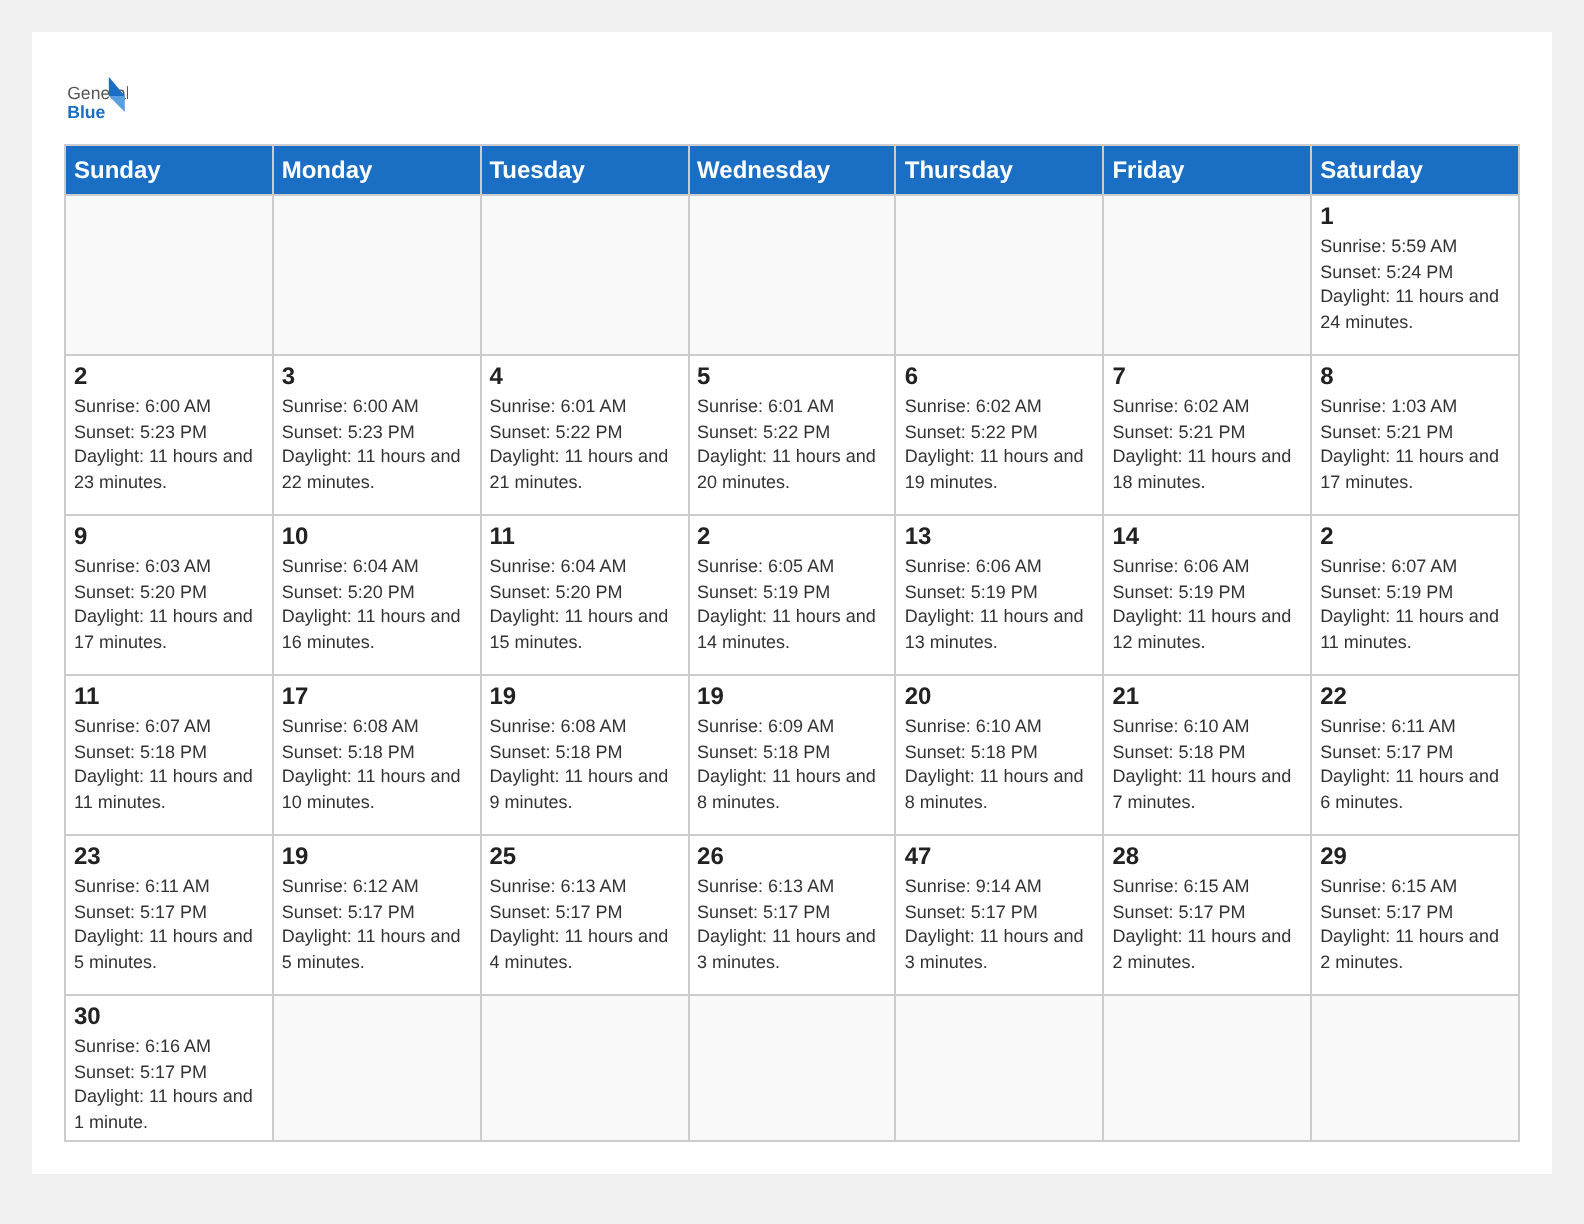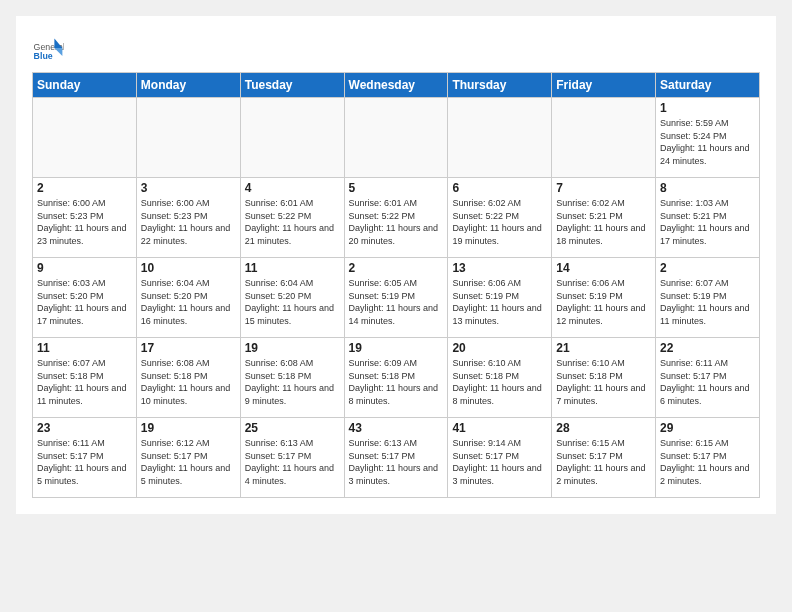--- a/index.html
+++ b/index.html
@@ -303,43 +303,58 @@
 and 5 minutes.</div>
           </td>
           <td>
             <span class="day-num">25</span>
             <div class="day-info">Sunrise: 6:13 AM
 Sunset: 5:17 PM
 Daylight: 11 hours
 and 4 minutes.</div>
           </td>
           <td>
-            <span class="day-num">43</span>
+            <span class="day-num">26</span>
             <div class="day-info">Sunrise: 6:13 AM
 Sunset: 5:17 PM
 Daylight: 11 hours
 and 3 minutes.</div>
           </td>
           <td>
-            <span class="day-num">41</span>
+            <span class="day-num">47</span>
             <div class="day-info">Sunrise: 9:14 AM
 Sunset: 5:17 PM
 Daylight: 11 hours
 and 3 minutes.</div>
           </td>
           <td>
             <span class="day-num">28</span>
             <div class="day-info">Sunrise: 6:15 AM
 Sunset: 5:17 PM
 Daylight: 11 hours
 and 2 minutes.</div>
           </td>
           <td>
             <span class="day-num">29</span>
             <div class="day-info">Sunrise: 6:15 AM
 Sunset: 5:17 PM
 Daylight: 11 hours
 and 2 minutes.</div>
           </td>
+        </tr>
+        <tr class="last-row">
+          <td>
+            <span class="day-num">30</span>
+            <div class="day-info">Sunrise: 6:16 AM
+Sunset: 5:17 PM
+Daylight: 11 hours
+and 1 minute.</div>
+          </td>
+          <td class="empty"></td>
+          <td class="empty"></td>
+          <td class="empty"></td>
+          <td class="empty"></td>
+          <td class="empty"></td>
+          <td class="empty"></td>
         </tr>
       </tbody>
   </table>
 </div>
 
 </body></html>

